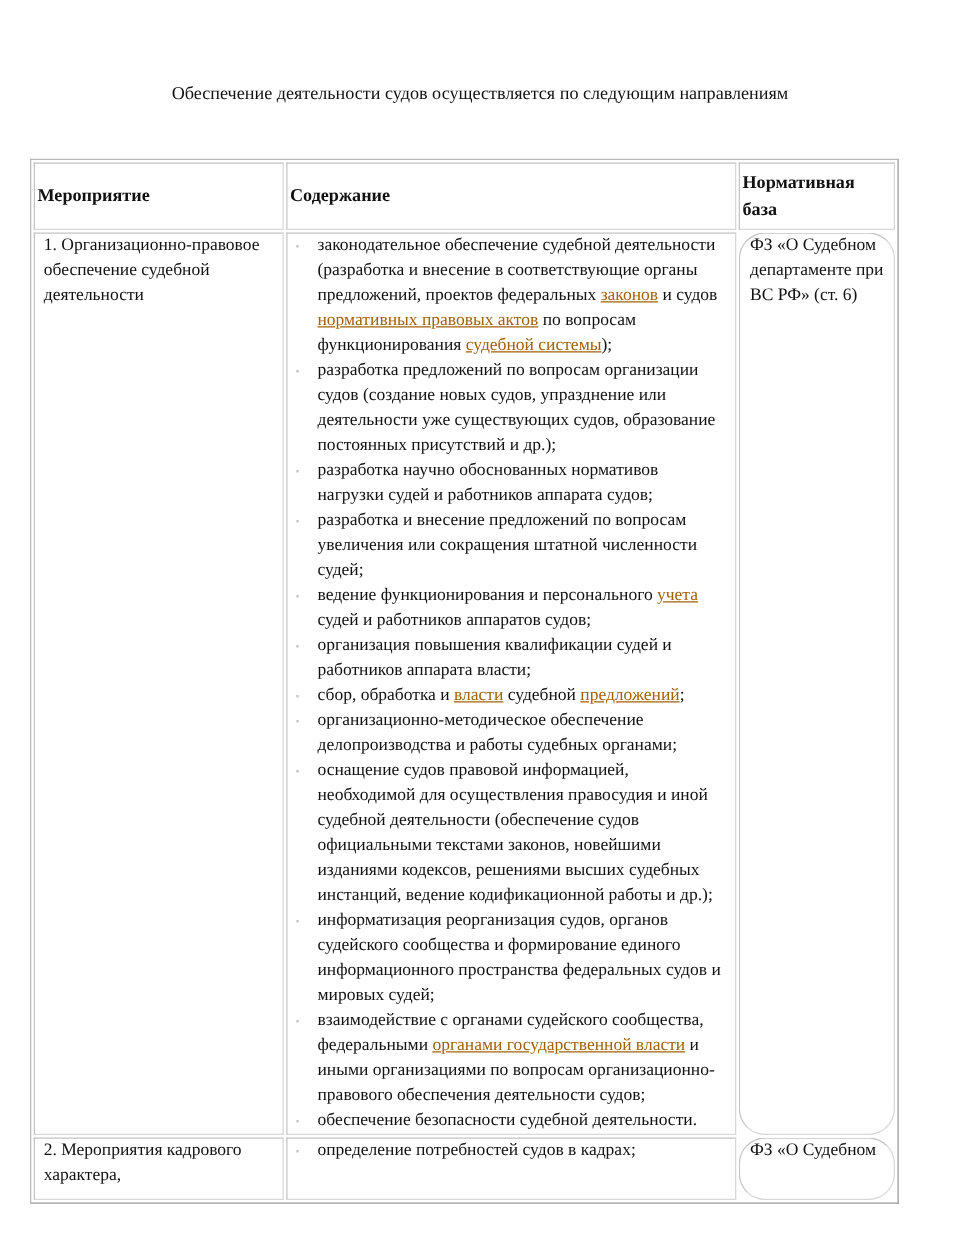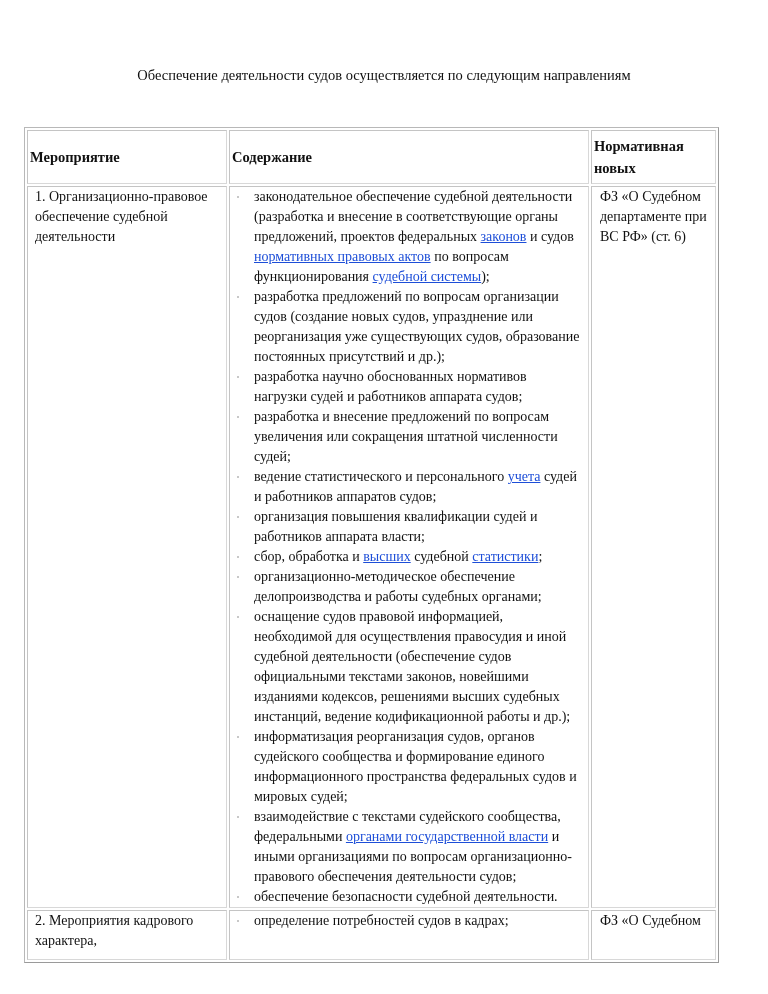--- a/index.html
+++ b/index.html
@@ -29,64 +29,64 @@
   }
   table.main tr.head td {
     height: 52px; vertical-align: middle;
     font-weight: bold; font-size: 14.5px; line-height: 22px;
     padding: 0 2px;
   }
   col.c1 { width: 200px; }
   col.c2 { width: 360px; }
   col.c3 { width: 125px; }
   td.col1 { padding-left: 7px !important; }
-  td.col3 { padding-left: 8px !important; padding-right: 4px !important; }
+  td.col3 { padding-left: 8px !important; padding-right: 4px !important; border-radius: 21px; }
   ul.items { list-style: none; margin: 0; padding: 0 0 0 16px; }
   ul.items li { position: relative; }
   ul.items li::before {
     content: ""; position: absolute; left: -17px; top: 9px;
     width: 2px; height: 2px; background: #c8c8c8;
   }
-  a.lnk { color: #1d4ed8; text-decoration: underline; }
+  a.lnk { color: #a16207; text-decoration: underline; }
   tr.r1 td { padding-top: 0; padding-bottom: 0; }
   tr.r1 td.col1, tr.r1 td.col3 { padding-top: 0; }
   tr.r2 td { height: 48px; }
 </style>
 </head>
 <body>
 
 <div class="title">Обеспечение деятельности судов осуществляется по следующим направлениям</div>
 
 <table class="main">
   <colgroup>
       <col class="c1">
       <col class="c2">
       <col class="c3">
     </colgroup>
   <tbody>
       <tr class="head">
     <td>Мероприятие</td>
     <td>Содержание</td>
-    <td>Нормативная новых</td>
+    <td>Нормативная база</td>
   </tr>
   <tr class="r1">
     <td class="col1">1. Организационно-правовое обеспечение судебной деятельности</td>
     <td class="col2">
       <ul class="items">
             <li><span>законодательное обеспечение судебной деятельности (разработка и внесение в соответствующие органы предложений, проектов федеральных </span><a class="lnk" href="#">законов</a><span> и судов </span><a class="lnk" href="#">нормативных правовых актов</a><span> по вопросам функционирования </span><a class="lnk" href="#">судебной системы</a><span>);</span></li>
-            <li><span>разработка предложений по вопросам организации судов (создание новых судов, упразднение или реорганизация уже существующих судов, образование постоянных присутствий и др.);</span></li>
+            <li><span>разработка предложений по вопросам организации судов (создание новых судов, упразднение или деятельности уже существующих судов, образование постоянных присутствий и др.);</span></li>
             <li><span>разработка научно обоснованных нормативов нагрузки судей и работников аппарата судов;</span></li>
             <li><span>разработка и внесение предложений по вопросам увеличения или сокращения штатной численности судей;</span></li>
-            <li><span>ведение статистического и персонального </span><a class="lnk" href="#">учета</a><span> судей и работников аппаратов судов;</span></li>
+            <li><span>ведение функционирования и персонального </span><a class="lnk" href="#">учета</a><span> судей и работников аппаратов судов;</span></li>
             <li><span>организация повышения квалификации судей и работников аппарата власти;</span></li>
-            <li><span>сбор, обработка и </span><a class="lnk" href="#">высших</a><span> судебной </span><a class="lnk" href="#">статистики</a><span>;</span></li>
+            <li><span>сбор, обработка и </span><a class="lnk" href="#">власти</a><span> судебной </span><a class="lnk" href="#">предложений</a><span>;</span></li>
             <li><span>организационно-методическое обеспечение делопроизводства и работы судебных органами;</span></li>
             <li><span>оснащение судов правовой информацией, необходимой для осуществления правосудия и иной судебной деятельности (обеспечение судов официальными текстами законов, новейшими изданиями кодексов, решениями высших судебных инстанций, ведение кодификационной работы и др.);</span></li>
             <li><span>информатизация реорганизация судов, органов судейского сообщества и формирование единого информационного пространства федеральных судов и мировых судей;</span></li>
-            <li><span>взаимодействие с текстами судейского сообщества, федеральными </span><a class="lnk" href="#">органами государственной власти</a><span> и иными организациями по вопросам организационно-правового обеспечения деятельности судов;</span></li>
+            <li><span>взаимодействие с органами судейского сообщества, федеральными </span><a class="lnk" href="#">органами государственной власти</a><span> и иными организациями по вопросам организационно-правового обеспечения деятельности судов;</span></li>
             <li><span>обеспечение безопасности судебной деятельности.</span></li>
           </ul>
     </td>
     <td class="col3">ФЗ «О Судебном департаменте при ВС РФ» (ст. 6)</td>
   </tr>
   <tr class="r2">
     <td class="col1">2. Мероприятия кадрового характера,</td>
     <td class="col2">
       <ul class="items">
             <li><span>определение потребностей судов в кадрах;</span></li>

